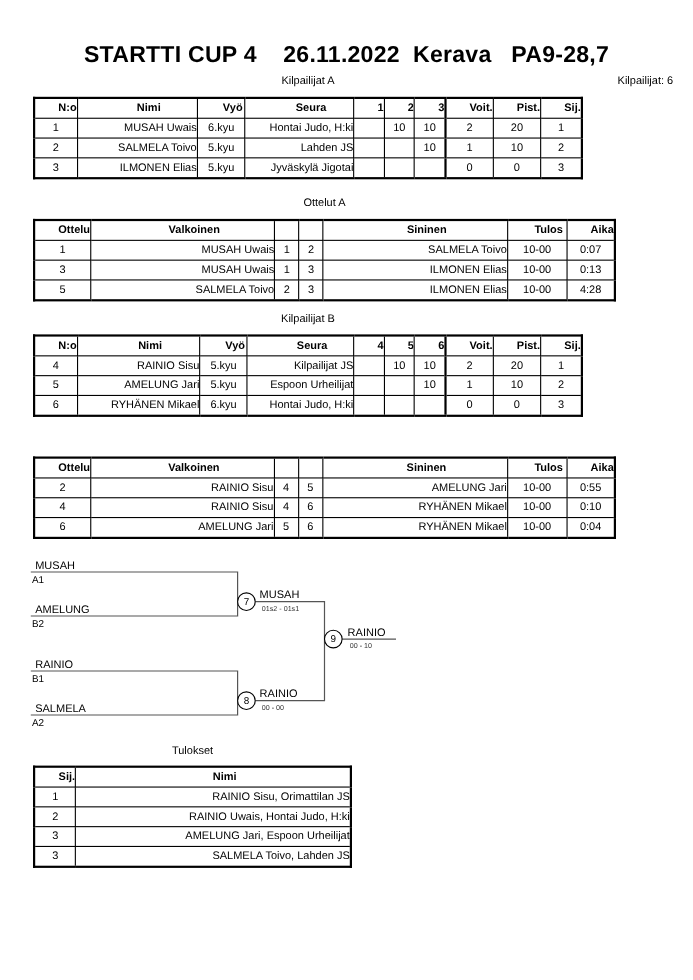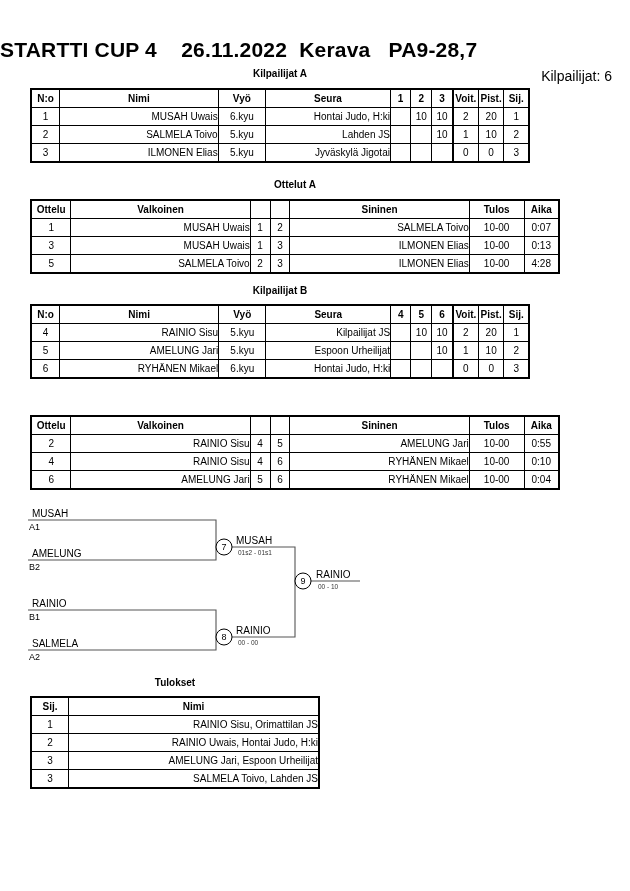--- a/index.html
+++ b/index.html
@@ -15,40 +15,40 @@
     color: #000000;
     overflow: hidden;
   }
 
   
   .doc-title {
     position: absolute;
     top: 38px;
     left: 0;
     width: 630px;
-    text-align: left;
+    text-align: center;
     font-size: 21px;
     font-weight: bold;
     letter-spacing: 0.2px;
     white-space: pre;
   }
   .entrants-note {
     position: absolute;
     top: 68px;
     right: 18px;
-    font-size: 14px;
+    font-size: 10px;
     text-align: right;
     margin-left: 44px;
   }
 
   
   .section-caption {
     position: absolute;
     font-size: 10px;
-    font-weight: bold;
+    font-weight: normal;
     text-align: center;
   }
 
   
   table.grid {
     position: absolute;
     border-collapse: collapse;
     font-size: 10px;
     background: #ffffff;
   }
@@ -57,20 +57,21 @@
     padding: 0;
     height: 17px;
     line-height: 17px;
     font-weight: normal;
     white-space: nowrap;
     overflow: hidden;
   }
   table.grid thead th {
     font-weight: bold;
     text-align: center;
+    padding-left: 21px;
   }
   table.grid .outer-left { border-left: 2px solid #000; }
   table.grid .outer-right { border-right: 2px solid #000; }
   table.grid thead th { border-top: 2px solid #000; }
   table.grid tbody tr:last-child td { border-bottom: 2px solid #000; }
   .c { text-align: center; }
   .l { text-align: right; padding-left: 5px !important; }
   .thick-l { border-left: 2px solid #000 !important; }
 
   

